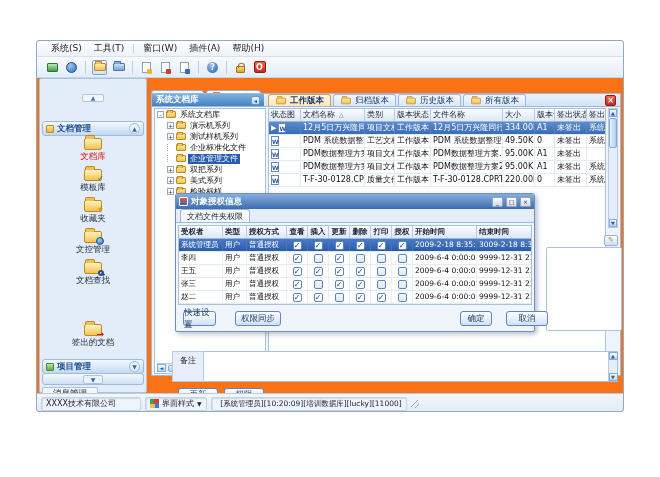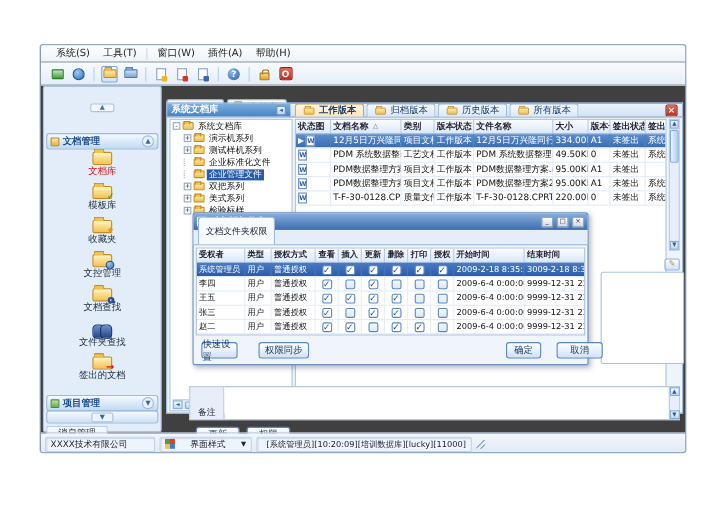--- a/index.html
+++ b/index.html
@@ -1,17 +1,17 @@
 <!DOCTYPE html>
 <html><head>
 <meta charset="utf-8">
 <style>
 *{margin:0;padding:0;box-sizing:border-box;font-family:"DejaVu Sans","Liberation Sans",sans-serif}
 html,body{width:660px;height:477px;background:#fff;position:relative;overflow:hidden}
-#win{position:absolute;left:36px;top:40px;width:588px;height:372px;background:#404040;border:1px solid #93a9c3;border-radius:3px;overflow:hidden}
+#win{position:absolute;left:36px;top:40px;width:588px;height:372px;background:#f97316;border:1px solid #93a9c3;border-radius:3px;overflow:hidden}
 
 #menu-bar{position:absolute;left:0;top:0;width:588px;height:16px;background:linear-gradient(#fdfefe,#eef3fa);border-bottom:1px solid #d7e2f0;display:flex;align-items:center;padding-left:8px;font-size:9px;color:#222}
 .menu-item{padding:1px 6px;cursor:default}
 .menu-sep{width:1px;height:10px;background:#c9d6e8;margin:0 3px}
 #toolbar{position:absolute;left:0;top:16px;width:588px;height:21px;background:linear-gradient(#f8fbfe,#e4edf8);border-bottom:1px solid #c6d6ea;display:flex;align-items:center;padding-left:8px;gap:4px}
 .tb-ico{width:15px;height:15px;display:flex;align-items:center;justify-content:center;position:relative;border:1px solid transparent;border-radius:2px}
 .tb-active{border:1px solid #7da4d8;background:linear-gradient(#fff,#cfe2f8)}
 .tb-sep{width:1px;height:13px;background:#bccfe6;margin:0 2px}
 .i-conn{width:11px;height:9px;background:linear-gradient(#bfe8bf,#3f9e3f);border:1px solid #2a7a2a;border-radius:1px}
 .i-globe{width:11px;height:11px;border-radius:50%;background:radial-gradient(circle at 35% 30%,#9cc9f2,#2e6fc0);border:1px solid #1d4e8c}
@@ -81,60 +81,60 @@
 .tree-row.lvl1{padding-left:12px}
 .tree-row .tlabel{padding:0 2px;line-height:10px}
 .tree-row.sel .tlabel{background:#2a5cad;color:#fff}
 .tree-hscroll{position:absolute;left:2px;bottom:1px;width:112px;height:9px;background:#e7eefa;border-top:1px solid #b8cbe4;display:flex;align-items:center}
 .sbtn{width:9px;height:8px;background:linear-gradient(#f4f9fe,#bcd6f0);border:1px solid #88abd4;font-size:5px;color:#2a5a9c;text-align:center;line-height:7px;flex:none}
 .sthumb{width:22px;height:7px;background:linear-gradient(#e8f2fc,#aecdf0);border:1px solid #88abd4;border-radius:2px;margin-left:2px}
 #table-zone{position:absolute;left:116px;top:1px;width:338px;height:266px;background:#fff;border:1px solid #aac2de;overflow:hidden}
 .group-hint{height:12px;background:#d9e7f8;border-bottom:1px solid #b8cbe4;font-size:7.5px;color:#3a5a8c;display:flex;align-items:center;padding-left:4px}
 .drow{display:flex;height:13px;border-bottom:1px solid #e2ecf8;white-space:nowrap}
 .dhead{background:linear-gradient(#fbfdff,#dbe8f7);border-bottom:1px solid #9cb8da}
-.dhead .dcell{font-weight:bold;color:#223;border-right:1px solid #b9cce4}
+.dhead .dcell{font-weight:normal;color:#223;border-right:1px solid #b9cce4}
 .dcell{font-size:8px;color:#111;line-height:12px;padding:0 2px;overflow:hidden;border-right:1px solid #e2ecf8;flex:none;display:flex;align-items:center;gap:2px}
 .dc0{width:32px}.dc1{width:64px}.dc2{width:30px}.dc3{width:36px}.dc4{width:72px}.dc5{width:32px}.dc6{width:20px}.dc7{width:32px}.dc8{width:38px}
 .drow.sel{background:linear-gradient(#5c8ccd,#3a6cb5)}
 .drow.sel .dcell{color:#fff;border-right-color:#5580bd}
 .wdoc{width:8px;height:10px;background:#fff;border:1px solid #6a8ab5;color:#2a5cad;font-size:6px;font-weight:bold;text-align:center;line-height:9px;flex:none}
 .marker{color:#10306a;font-size:7px;flex:none}
 .drow.sel .marker{color:#fff}
 .sort{font-size:6px;color:#667;margin-left:2px}
 .v-scroll{position:absolute;left:456px;top:1px;width:10px;height:120px;background:#e7eefa;border:1px solid #b8cbe4;display:flex;flex-direction:column;align-items:center}
 .v-scroll .sbtn{width:8px}
 .v-scroll .vthumb{width:8px;height:30px;background:linear-gradient(90deg,#e8f2fc,#aecdf0);border:1px solid #88abd4;border-radius:2px;margin-top:1px}
 .mini-btn{position:absolute;left:452px;top:128px;width:14px;height:11px;background:linear-gradient(#fbfdff,#cfe0f4);border:1px solid #8fb0d8;border-radius:2px;font-size:7px;line-height:9px;text-align:center;color:#b08a30}
 .right-box{position:absolute;left:394px;top:140px;width:76px;height:84px;background:#fff;border:1px solid #aac2de;border-radius:2px}
 .note-row{position:absolute;left:20px;top:244px;width:450px;height:31px;display:flex}
-.note-label{width:32px;background:#e7eefa;border:1px solid #b8cbe4;font-size:8px;color:#223;display:flex;align-items:flex-start;justify-content:center;padding-top:17px}
+.note-label{width:32px;background:#e7eefa;border:1px solid #b8cbe4;font-size:8px;color:#223;display:flex;align-items:flex-start;justify-content:center;padding-top:3px}
 .note-area{width:414px;background:#fff;border:1px solid #aac2de;border-left:none;position:relative}
 .note-area .na-sb{position:absolute;right:0;top:0;width:9px;height:100%;background:#e7eefa;border-left:1px solid #b8cbe4;display:flex;flex-direction:column;justify-content:space-between;align-items:center}
 .xpbtn{background:linear-gradient(#ffffff,#cfe1f7);border:1px solid #5c86c5;border-radius:3px;font-size:8.5px;color:#16365c;display:flex;align-items:center;justify-content:center}
 .btn-update{position:absolute;left:26px;top:281px;width:40px;height:14px}
 .btn-perm{position:absolute;left:72px;top:281px;width:40px;height:14px}
 .mini-hscroll{position:absolute;left:4px;top:290px;width:30px;height:9px;background:#e7eefa;border:1px solid #b8cbe4;display:flex;align-items:center}
 .mini-hscroll .sthumb{width:8px}
 
 #statusbar{position:absolute;left:0;top:352px;width:588px;height:20px;background:linear-gradient(#f3f7fc,#dfe9f6);border-top:1px solid #b9cce4;display:flex;align-items:center;padding:0 4px;gap:4px}
 .st-box{height:14px;border:1px solid #c3d4e8;background:#eef4fb;border-radius:2px;font-size:8px;color:#223;display:flex;align-items:center;padding:0 4px;box-shadow:inset 1px 1px 1px rgba(120,140,170,.25)}
 .st-company{width:100px}
 .st-ready{flex:1}
-.st-style{gap:14px}
+.st-style{gap:3px}
 .sticon{width:9px;height:9px;background:conic-gradient(#e03a2a 0 25%,#3a7bd5 0 50%,#f2c24e 0 75%,#4aa048 0)}
 .st-session{width:196px;justify-content:flex-end;font-size:7.5px}
 .grip{width:8px;height:8px;background:linear-gradient(135deg,transparent 40%,#9ab0cc 40%,#9ab0cc 50%,transparent 50%,transparent 70%,#9ab0cc 70%,#9ab0cc 80%,transparent 80%)}
 
 #dialog{position:absolute;left:175px;top:193px;width:360px;height:139px;background:#f0f5fc;border:1px solid #6f8fc0;border-radius:3px 3px 2px 2px;box-shadow:2px 2px 5px rgba(40,60,100,.35);z-index:10}
 .dlg-titlebar{height:15px;background:linear-gradient(#86aede,#3c6cb0);border-radius:2px 2px 0 0;display:flex;align-items:center;padding:0 3px;gap:3px}
 .dlg-ico{width:9px;height:9px;background:linear-gradient(#e05a3a,#3a66b8);border:1px solid #fff;border-radius:1px}
 .dlg-title{color:#fff;font-size:8.5px;font-weight:bold;flex:1}
 .dlg-winbtn{width:11px;height:10px;background:linear-gradient(#fdfdfd,#cfd8e6);border:1px solid #8fa5c0;border-radius:1px;font-size:6px;line-height:8px;text-align:center;color:#334}
 .dlg-tabstrip{height:14px;border-bottom:1px solid #9cb8da;display:flex;align-items:flex-end;padding-left:4px;background:#e4edf8}
-.dlg-tab{height:13px;padding:12px 6px;background:#f7fafd;border:1px solid #9cb8da;border-bottom:none;border-radius:3px 3px 0 0;font-size:8px;color:#223;display:flex;align-items:center}
+.dlg-tab{height:13px;padding:0 6px;background:#f7fafd;border:1px solid #9cb8da;border-bottom:none;border-radius:3px 3px 0 0;font-size:8px;color:#223;display:flex;align-items:center}
 #dlg-table{background:#fff;border:1px solid #aac2de;margin:2px;height:80px;overflow:hidden}
 .prow{display:flex;height:13px;border-bottom:1px solid #e2ecf8;white-space:nowrap}
 .phead{background:linear-gradient(#fbfdff,#dbe8f7);border-bottom:1px solid #9cb8da}
 .phead .pcell{font-weight:bold;color:#223;border-right:1px solid #b9cce4;justify-content:flex-start}
 .phead .pcc{justify-content:center}
 .pcell{font-size:7.5px;color:#111;line-height:12px;padding:0 2px;overflow:hidden;border-right:1px solid #e8eff9;flex:none;display:flex;align-items:center}
 .pc0{width:44px}.pc1{width:24px}.pc2{width:40px}.pcc{width:21px;justify-content:center}.pc3{width:64px}.pc4{width:55px;border-right:none}
 .prow.sel{background:linear-gradient(#4a7ac5,#2a5cad)}
 .prow.sel .pcell{color:#fff;border-right-color:#4a74b5}
 .cb{width:9px;height:9px;border:1px solid #5a86c0;border-radius:2px;background:linear-gradient(#f4f9fe,#dce9f8)}
@@ -232,24 +232,20 @@
           <span class="big-fld">
             <span class="badge b-globe"></span>
           </span>
           <span class="lbl">文控管理</span>
         </div>
         <div class="side-item" style="top: 124px;">
           <span class="big-fld">
             <span class="badge b-mag"></span>
           </span>
           <span class="lbl">文档查找</span>
-        </div>
-        <div class="side-item" style="top: 155px;">
-          <span class="binoc"></span>
-          <span class="lbl">文件夹查找</span>
         </div>
         <div class="side-item" style="top: 186px;">
           <span class="big-fld">
             <span class="badge b-arrow">→</span>
           </span>
           <span class="lbl">签出的文档</span>
         </div>
       </div>
     <div class="sec" style="top:280px">
       <span class="sqico sq-proj"></span>

